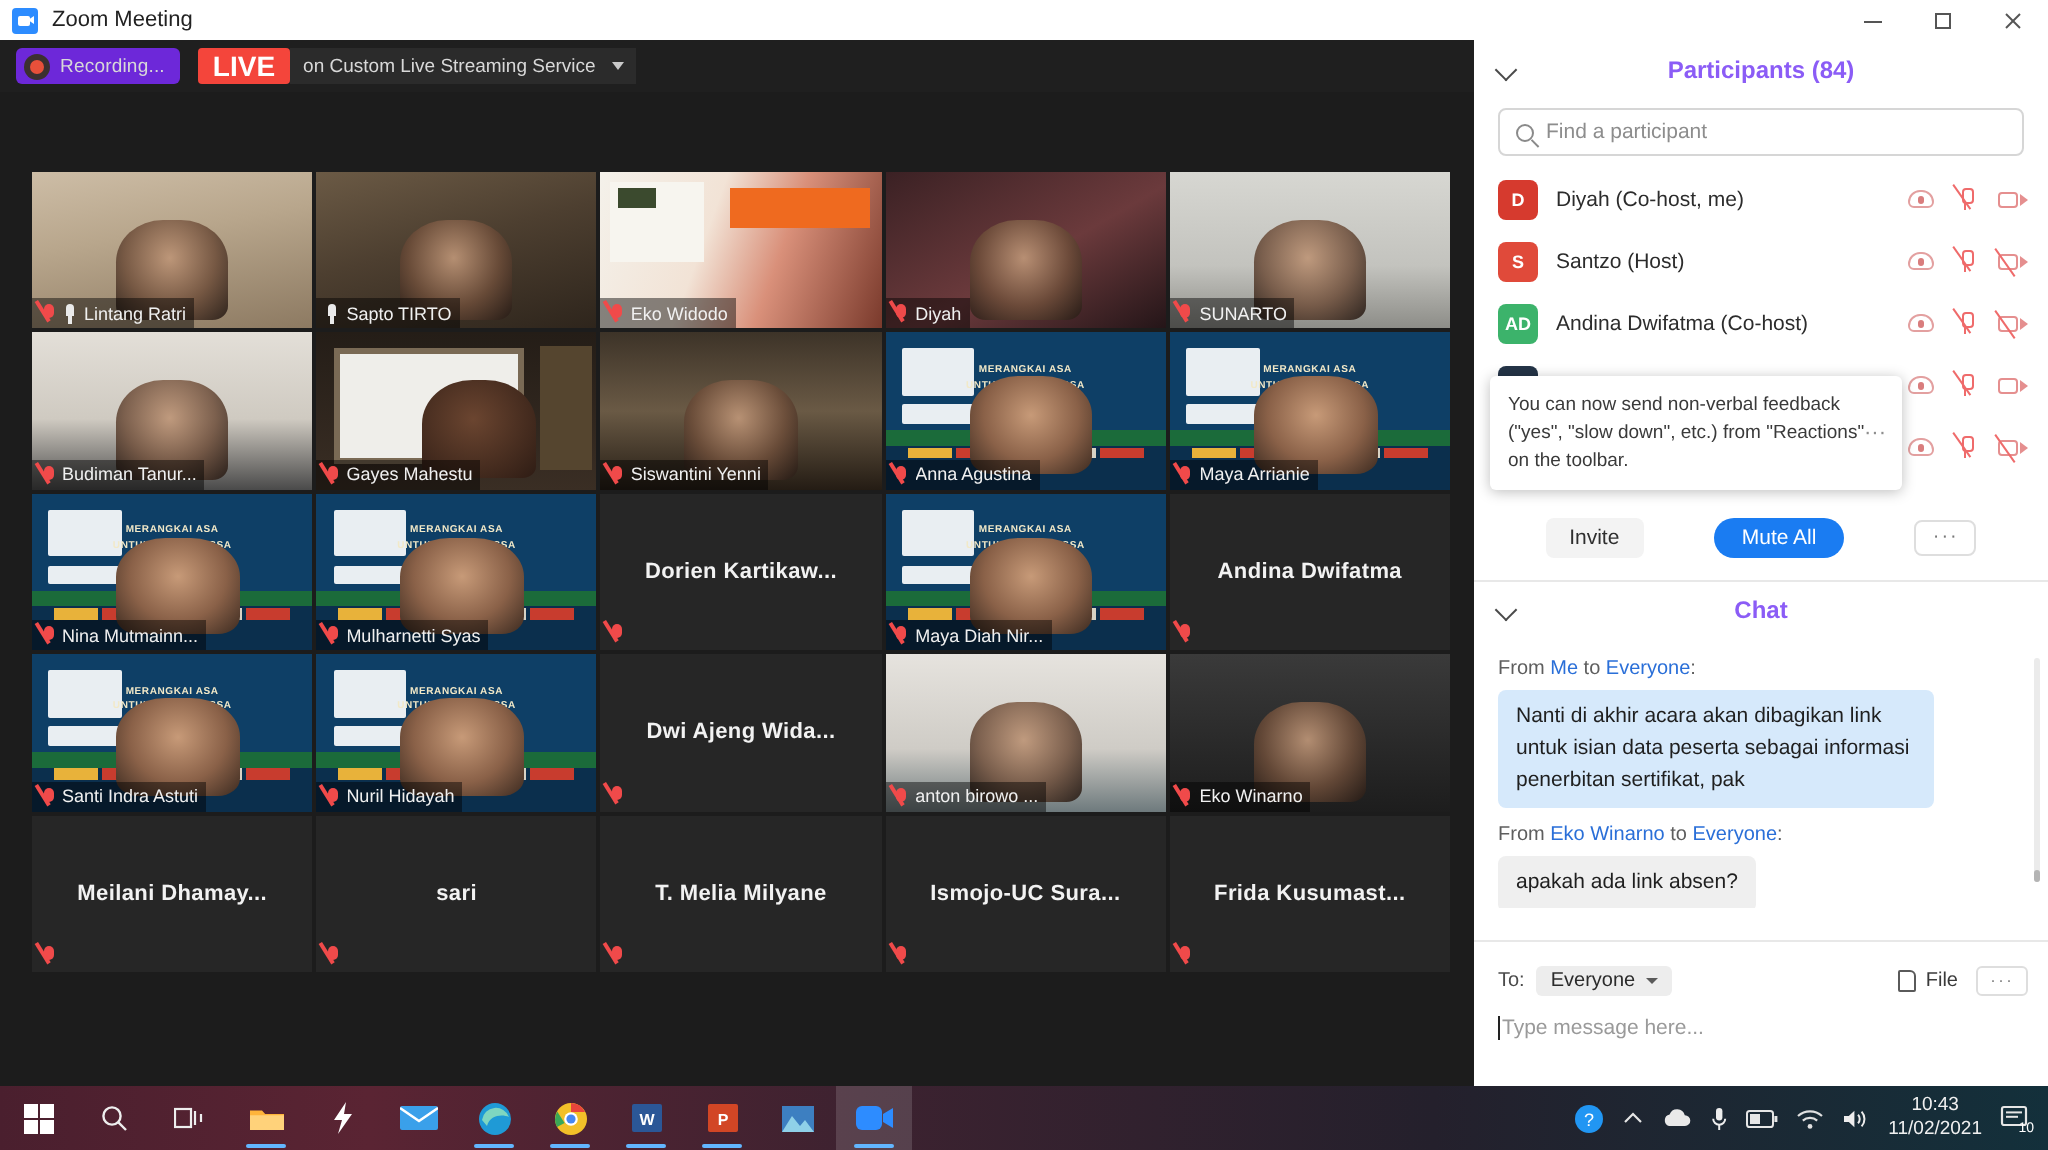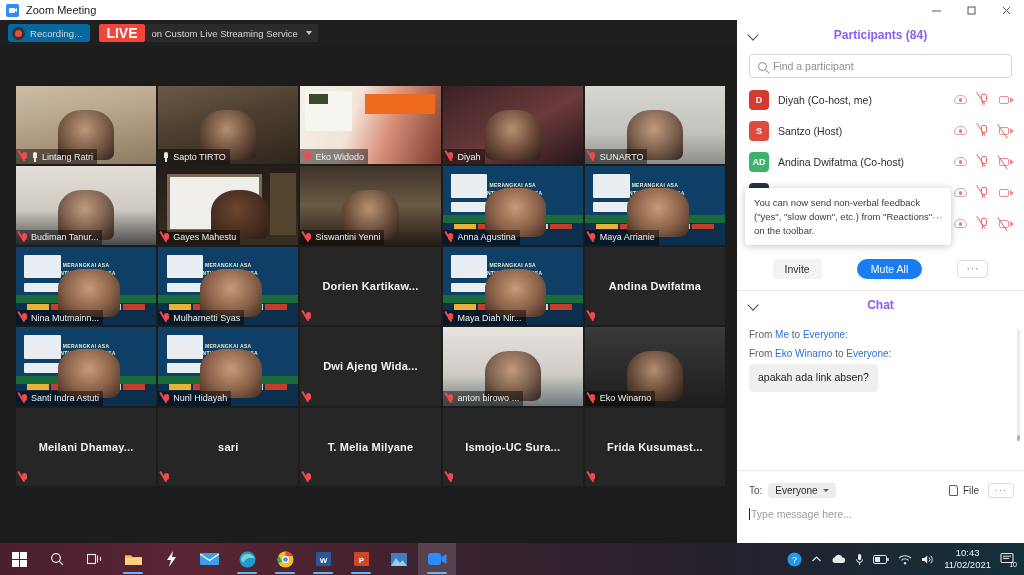--- a/index.html
+++ b/index.html
@@ -36,21 +36,21 @@
     justify-content: center; color: #444; font-size: 11px;
   }
   .tb-btn svg { display: block; }
 
   
   .ztoolbar {
     position: absolute; left: 0; top: 20px; width: 737px; height: 26px;
     background: #1f1f1f; display: flex; align-items: center; padding-left: 8px;
   }
   .rec-pill {
-    height: 18px; background: #0369a1; border-radius: 3px;
+    height: 18px; background: #6d28d9; border-radius: 3px;
     display: flex; align-items: center; padding: 0 8px 0 4px; gap: 5px;
   }
   .rec-dot-wrap {
     width: 13px; height: 13px; border-radius: 50%;
     background: #3c3030; display:flex; align-items:center; justify-content:center;
   }
   .rec-dot { width: 7px; height: 7px; border-radius: 50%; background: #e8503a; }
   .rec-label { font-size: 9.5px; color: #d8d8d8; letter-spacing: .1px; }
   .live-badge {
     margin-left: 9px; height: 18px; background: #f4453b; color: #fff;
@@ -755,21 +755,21 @@
     </div>
 
     <div class="divider" style="top:270px"></div>
 
     <div class="chat-head">
       <div class="chev"></div>
       <div class="panel-title">Chat</div>
     </div>
 
     <div class="chat-body" id="chatbody">
-      <div class="msg-block"><div class="msg-from">From <b>Me</b> to <b>Everyone</b>:</div></div>
+      <div class="msg-block"><div class="msg-from">From <b>Me</b> to <b>Everyone</b>:</div><div class="bubble me">Nanti di akhir acara akan dibagikan link untuk isian data peserta sebagai informasi penerbitan sertifikat, pak</div></div>
         <div class="msg-block"><div class="msg-from">From <b>Eko Winarno</b> to <b>Everyone</b>:</div><div class="bubble them">apakah ada link absen?</div></div>
         <div class="chat-scroll">
           <i></i>
         </div>
     </div>
 
     <div class="divider" style="top:450px"></div>
 
     <div class="chat-to">
       <span class="to-label">To:</span>

